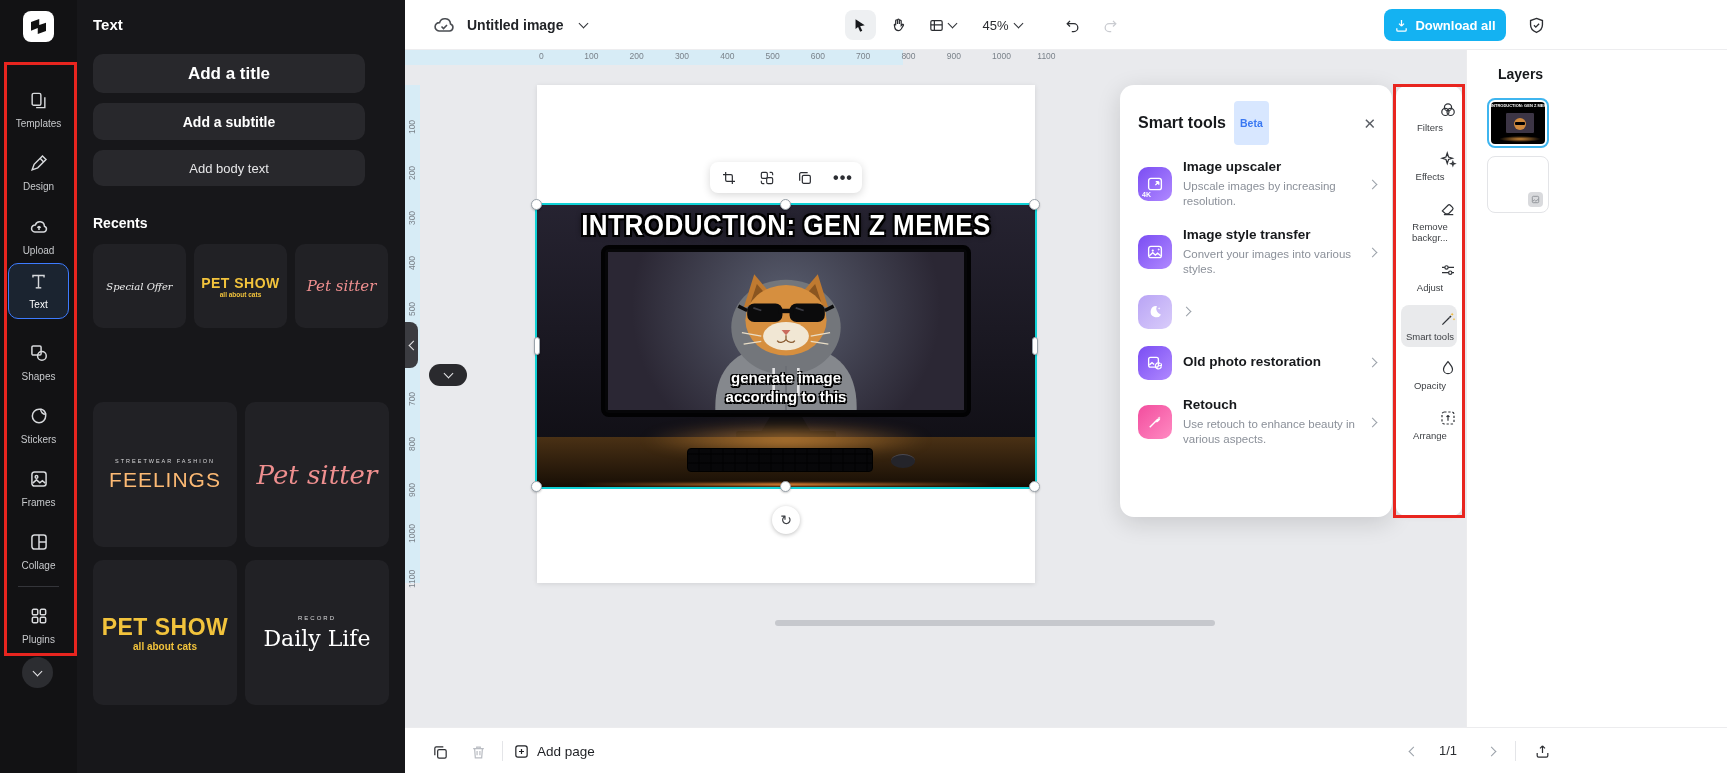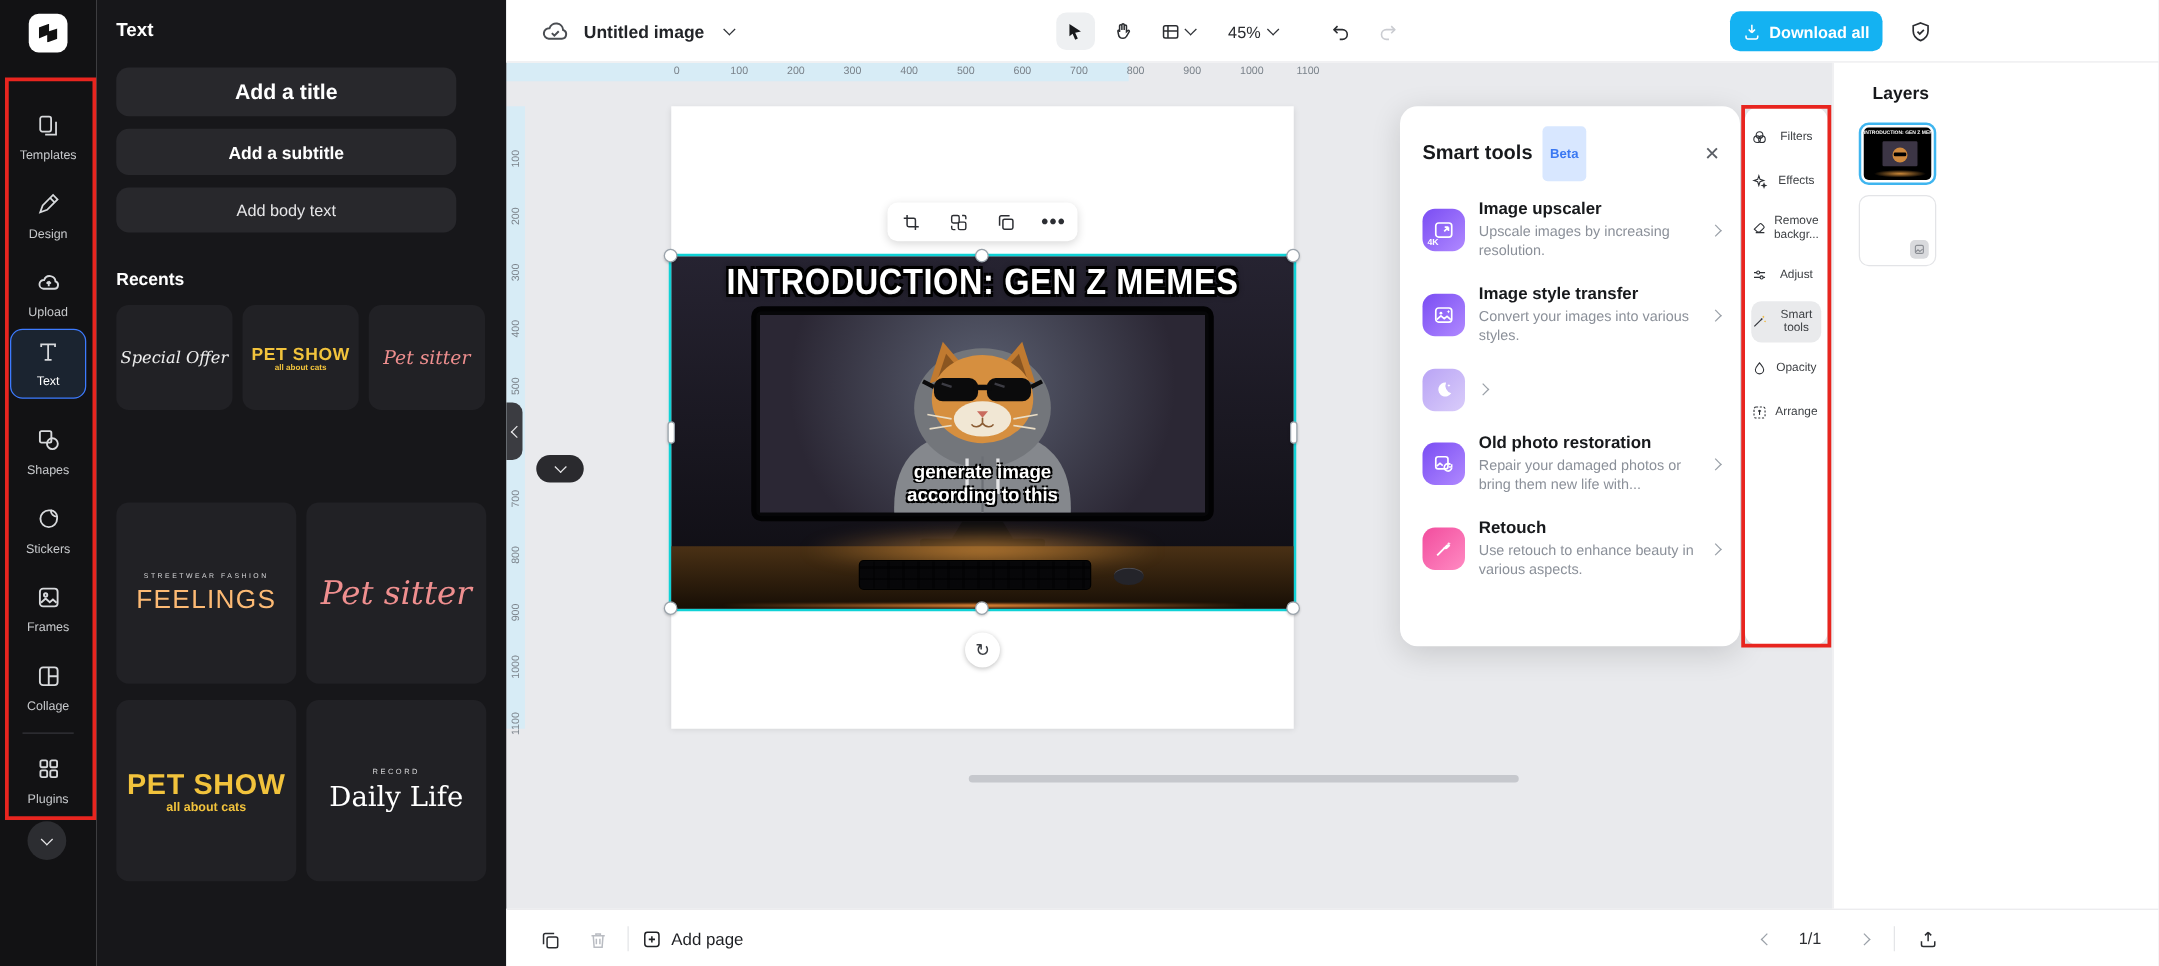--- a/index.html
+++ b/index.html
@@ -96,21 +96,21 @@
   .st-ic.grad-purple { background:linear-gradient(135deg,#7a4df3,#b089ff); }
   .st-ic.grad-light { background:linear-gradient(135deg,#b9a4f5,#d9ccfa); }
   .st-ic.grad-pink { background:linear-gradient(135deg,#f24d9e,#ff8ac2); }
   .st-ic .tag4k { position:absolute; left:4px; bottom:3px; font-size:7px; font-weight:bold; color:#fff; }
   .st-text { flex:1; }
   .st-item-title { font-size:13.5px; font-weight:bold; color:#17191c; line-height:1.25; }
   .st-item-desc { font-size:11.5px; color:#8b9099; line-height:1.35; margin-top:3px; }
 
   
   #right-rail { left:991px; top:36px; width:66px; height:430px; background:#fff; border-radius:10px; box-shadow:0 1px 6px rgba(0,0,0,0.06); z-index:4; display:flex; flex-direction:column; align-items:center; padding-top:10px; gap:7px; }
-  .rail-item { width:56px; display:flex; flex-direction:row; align-items:center; gap:3px; padding:5px 0; border-radius:8px; cursor:pointer; }
+  .rail-item { width:56px; display:flex; flex-direction:column; align-items:flex-end; gap:3px; padding:5px 0; border-radius:8px; cursor:pointer; }
   .rail-item .rl-label { font-size:9.5px; color:#3c3f43; text-align:center; line-height:1.2; word-break:break-word; width:54px; }
   .rail-item.active { background:#e9eaec; }
   .rail-item svg { stroke:#2f3237; }
 
   
   #layers { left:1466px; top:50px; width:261px; height:677px; background:#fff; border-left:1px solid #ececee; z-index:5; }
   .layers-title { left:31px; top:16px; font-size:14px; font-weight:bold; color:#17191c; }
   .layer-thumb { left:20px; width:62px; border-radius:8px; background:#fff; overflow:hidden; cursor:pointer; }
   .layer-thumb.selected { top:48px; height:50px; border:2px solid #3fb5ef; padding:2px; }
   .layer-thumb.empty { top:106px; height:57px; border:1px solid #e3e4e7; position:absolute; }
@@ -221,21 +221,21 @@
   <div id="text-panel" class="abs">
     <div class="tp-title abs">Text</div>
 
     <div class="tp-btn abs" style="top:54px; height:39px; font-size:17px; font-weight:bold;">Add a title</div>
     <div class="tp-btn abs" style="top:103px; height:37px; font-size:14px; font-weight:bold;">Add a subtitle</div>
     <div class="tp-btn abs" style="top:150px; height:36px; font-size:13px; color:#e6e6e8;">Add body text</div>
 
     <div class="tp-heading abs" style="top:215px">Recents</div>
 
     <div class="card abs" style="left:16px; top:244px; width:93px; height:84px;">
-      <span class="script-text" style="font-size:13px">Special Offer</span>
+      <span class="script-text" style="font-size:10px">Special Offer</span>
     </div>
     <div class="card abs" style="left:117px; top:244px; width:93px; height:84px;">
       <span class="yellow-title" style="font-size:14px">PET SHOW</span>
       <span class="yellow-sub" style="font-size:6.5px">all about cats</span>
     </div>
     <div class="card abs" style="left:218px; top:244px; width:93px; height:84px;">
       <span class="script-text pink" style="font-size:15px">Pet sitter</span>
     </div>
 
     <div class="chev-pill abs">
@@ -478,21 +478,20 @@
           <div class="st-ic grad-purple">
             <svg viewBox="0 0 24 24" width="18" height="18" fill="none" stroke="#fff" stroke-width="1.8">
                 <rect x="3.5" y="4.5" width="13" height="13" rx="2.5"></rect>
                 <path d="M4.5 14.5l3.5-3 3 2.5"></path>
                 <path d="M20.5 16.5a4 4 0 1 1-1.2-3.6"></path>
                 <path d="M20.5 12.5v3h-3" stroke-width="1.6"></path>
               </svg>
           </div>
           <div class="st-text">
             <div class="st-item-title">Old photo restoration</div>
-            <div class="st-item-desc">Repair your damaged photos or bring them new life with...</div>
           </div>
           <span class="chev right"></span>
         </div>
         <div class="st-item">
           <div class="st-ic grad-pink">
             <svg viewBox="0 0 24 24" width="18" height="18" fill="none" stroke="#fff" stroke-width="2">
                 <path d="M5 19l8-8"></path>
                 <path d="M13 11l2.3-2.3a1.6 1.6 0 0 1 2.3 0l-2.3 2.3a1.6 1.6 0 0 1-2.3 0z" fill="#fff"></path>
                 <path d="M17.5 4.5l.6 1.5 1.5.6-1.5.6-.6 1.5-.6-1.5-1.5-.6 1.5-.6z" fill="#fff" stroke="none"></path>
               </svg>

